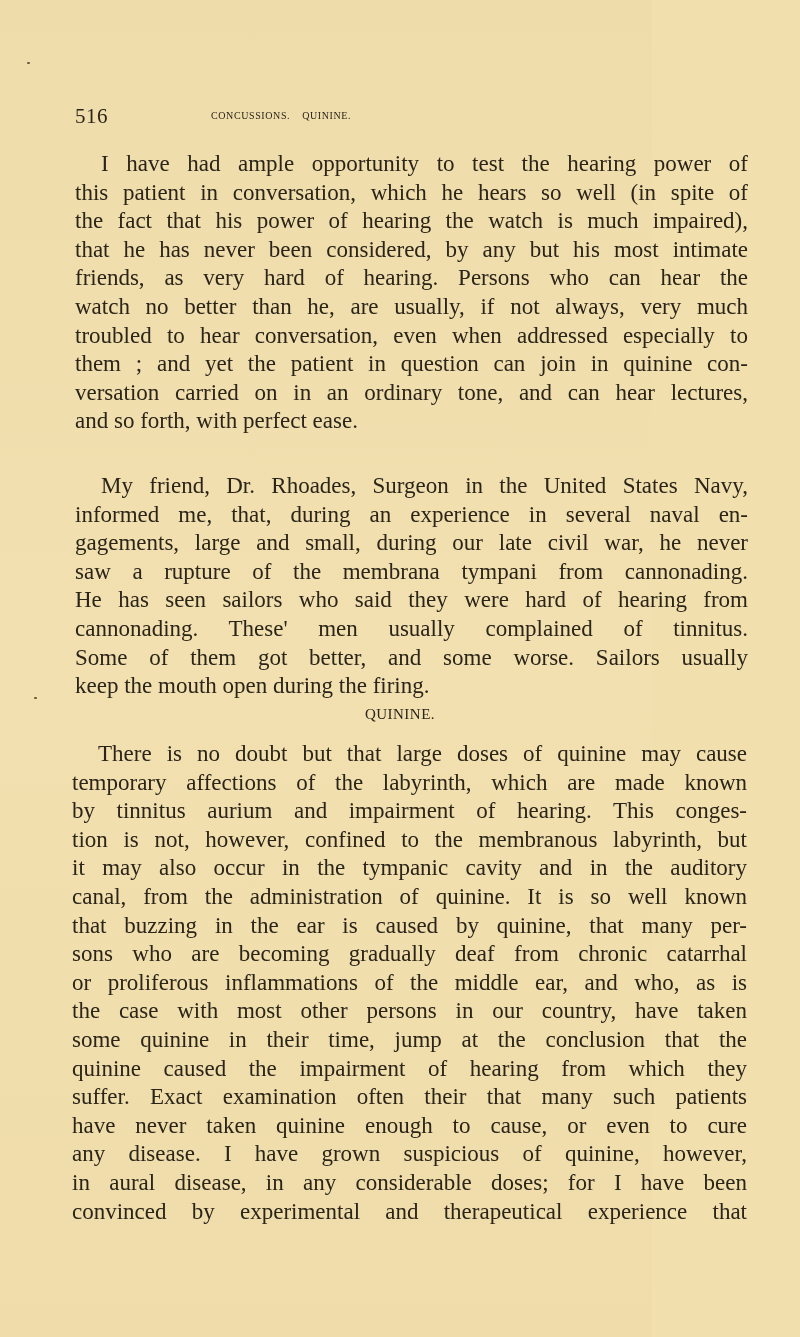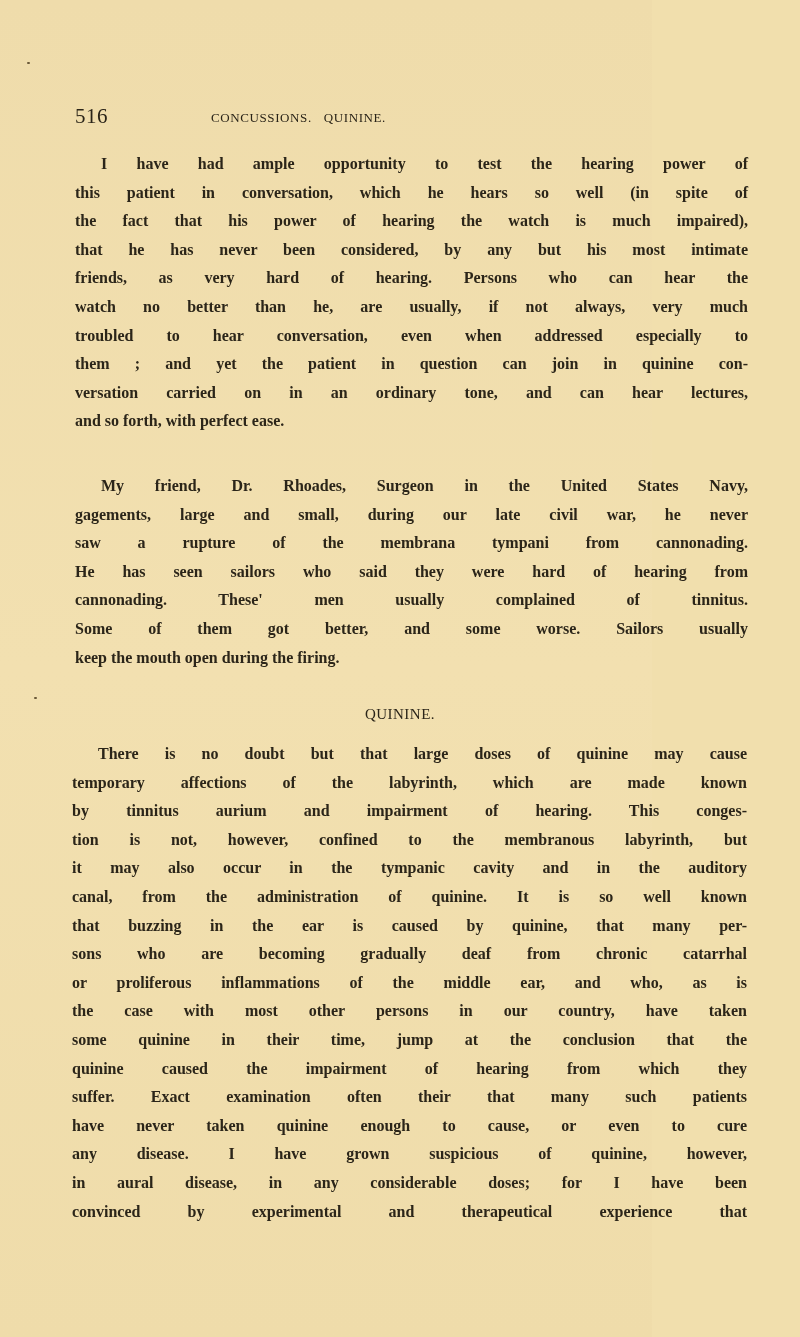--- a/index.html
+++ b/index.html
@@ -34,36 +34,35 @@
       position: absolute;
       left: 0;
       top: 0;
       font-size: 21px;
       letter-spacing: 0.5px;
     }
     .running-head {
       position: absolute;
       left: 136px;
       top: 6px;
-      font-size: 13px;
+      font-size: 10px;
       letter-spacing: 0.6px;
     }
     .running-head span + span {
       margin-left: 12px;
     }
     .text-block {
       position: absolute;
       left: 75px;
       width: 673px;
       font-family: "Liberation Serif", "DejaVu Serif", serif;
-      font-size: 16px;
+      font-size: 23px;
       line-height: 28.6px;
       color: #2b2519;
       text-align: justify;
-      font-weight: bold;
     }
     .line {
       display: block;
       white-space: nowrap;
       text-align: justify;
       text-align-last: justify;
       height: 28.6px;
     }
     .line.last {
       text-align-last: left;
@@ -115,20 +114,21 @@
     <span class="line">friends, as very hard of hearing. Persons who can hear the</span>
     <span class="line">watch no better than he, are usually, if not always, very much</span>
     <span class="line">troubled to hear conversation, even when addressed especially to</span>
     <span class="line">them ; and yet the patient in question can join in quinine con-</span>
     <span class="line">versation carried on in an ordinary tone, and can hear lectures,</span>
     <span class="line last">and so forth, with perfect ease.</span>
   </div>
 
   <div class="text-block block-2" style="top:436px;margin-top:36px;">
     <span class="line indent">My friend, Dr. Rhoades, Surgeon in the United States Navy,</span>
+    <span class="line">informed me, that, during an experience in several naval en-</span>
     <span class="line">gagements, large and small, during our late civil war, he never</span>
     <span class="line">saw a rupture of the membrana tympani from cannonading.</span>
     <span class="line">He has seen sailors who said they were hard of hearing from</span>
     <span class="line">cannonading. These' men usually complained of tinnitus.</span>
     <span class="line">Some of them got better, and some worse. Sailors usually</span>
     <span class="line last">keep the mouth open during the firing.</span>
   </div>
 
   <div class="section-title">QUININE.</div>
 

